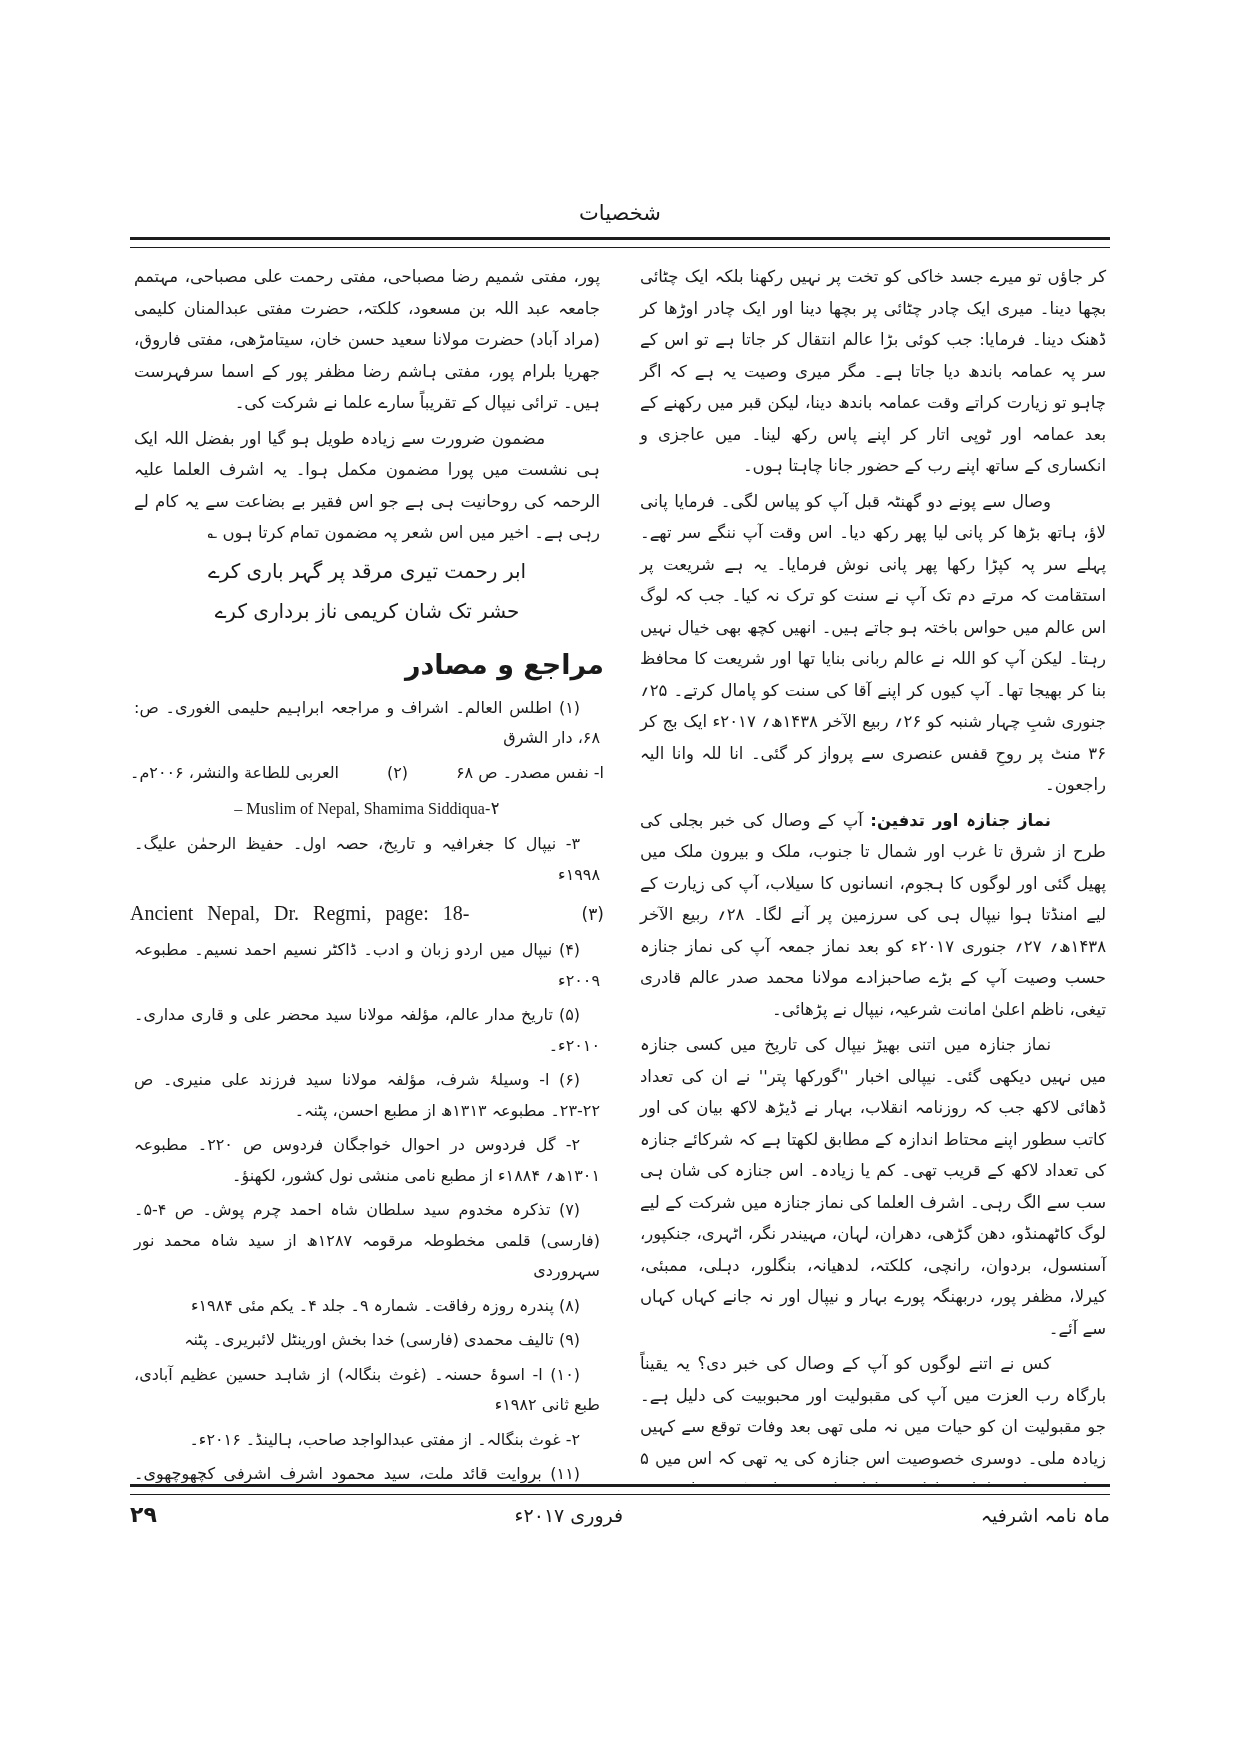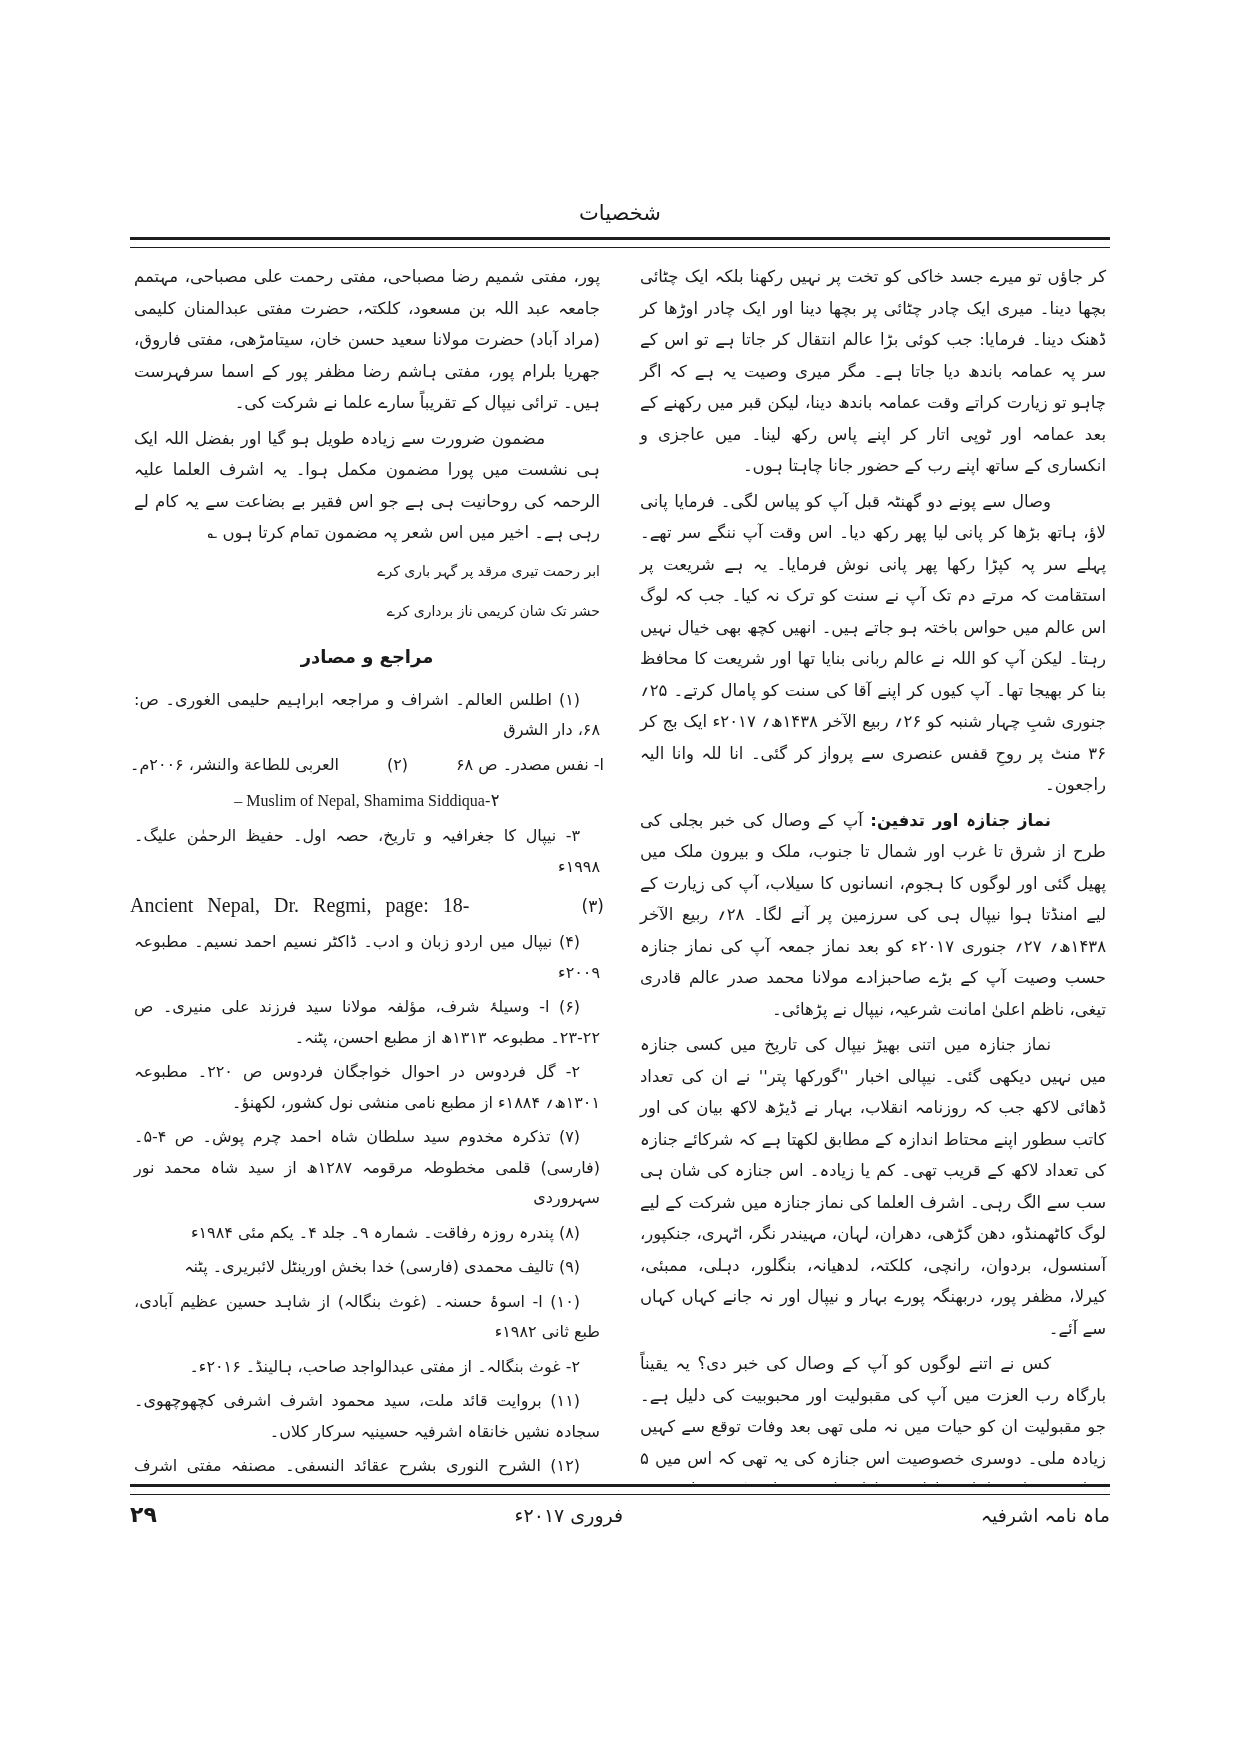--- a/index.html
+++ b/index.html
@@ -34,30 +34,31 @@
   .col{flex:1;min-width:0;}
   p{margin:4px;}
   .body-para{
     font-size:16.5px;
     line-height:31.5px;
     text-align:justify;
   }
   .indent{text-indent:55px;}
   .lead-bold{font-weight:bold;}
   .couplet{
-    font-size:14px;
+    text-align:center;
+    font-size:20px;
     line-height:36px;
     margin-top:4px;
   }
   .refs-heading{
-    text-align:center;
+    text-align:right;
     font-weight:bold;
-    font-size:18px;
+    font-size:27px;
     line-height:40px;
-    margin:8px 0 8px 0;
+    margin:16px 0 8px 0;
   }
   .ref{
     font-size:16px;
     line-height:30.5px;
     text-align:justify;
     text-indent:20px;
   }
   .ref-split{
     display:flex;
     justify-content:space-between;
@@ -143,20 +144,21 @@
         <p class="ref-en-center en">– Muslim of Nepal, Shamima Siddiqua-۲</p>
 
         <p class="ref">۳- نیپال کا جغرافیہ و تاریخ، حصہ اول۔ حفیظ الرحمٰن علیگ۔ ۱۹۹۸ء</p>
 
         <div class="ref-en-row">
           <span class="en spread">Ancient Nepal, Dr. Regmi, page: 18-</span>
           <span class="urdu-num">(۳)</span>
         </div>
 
         <p class="ref">(۴) نیپال میں اردو زبان و ادب۔ ڈاکٹر نسیم احمد نسیم۔ مطبوعہ ۲۰۰۹ء</p>
+        <p class="ref">(۵) تاریخ مدار عالم، مؤلفہ مولانا سید محضر علی و قاری مداری۔ ۲۰۱۰ء۔</p>
         <p class="ref">(۶) ا- وسیلۂ شرف، مؤلفہ مولانا سید فرزند علی منیری۔ ص ۲۲-۲۳۔ مطبوعہ ۱۳۱۳ھ از مطبع احسن، پٹنہ۔</p>
         <p class="ref">۲- گل فردوس در احوال خواجگان فردوس ص ۲۲۰۔ مطبوعہ ۱۳۰۱ھ؍ ۱۸۸۴ء از مطبع نامی منشی نول کشور، لکھنؤ۔</p>
         <p class="ref">(۷) تذکرہ مخدوم سید سلطان شاہ احمد چرم پوش۔ ص ۴-۵۔ (فارسی) قلمی مخطوطہ مرقومہ ۱۲۸۷ھ از سید شاہ محمد نور سہروردی</p>
         <p class="ref">(۸) پندرہ روزہ رفاقت۔ شمارہ ۹۔ جلد ۴۔ یکم مئی ۱۹۸۴ء</p>
         <p class="ref">(۹) تالیف محمدی (فارسی) خدا بخش اورینٹل لائبریری۔ پٹنہ</p>
         <p class="ref">(۱۰) ا- اسوۂ حسنہ۔ (غوث بنگالہ) از شاہد حسین عظیم آبادی، طبع ثانی ۱۹۸۲ء</p>
         <p class="ref">۲- غوث بنگالہ۔ از مفتی عبدالواجد صاحب، ہالینڈ۔ ۲۰۱۶ء۔</p>
         <p class="ref">(۱۱) بروایت قائد ملت، سید محمود اشرف اشرفی کچھوچھوی۔ سجادہ نشیں خانقاہ اشرفیہ حسینیہ سرکار کلاں۔</p>
         <p class="ref">(۱۲) الشرح النوری بشرح عقائد النسفی۔ مصنفہ مفتی اشرف القادری۔ ص ۸۔</p>
 

